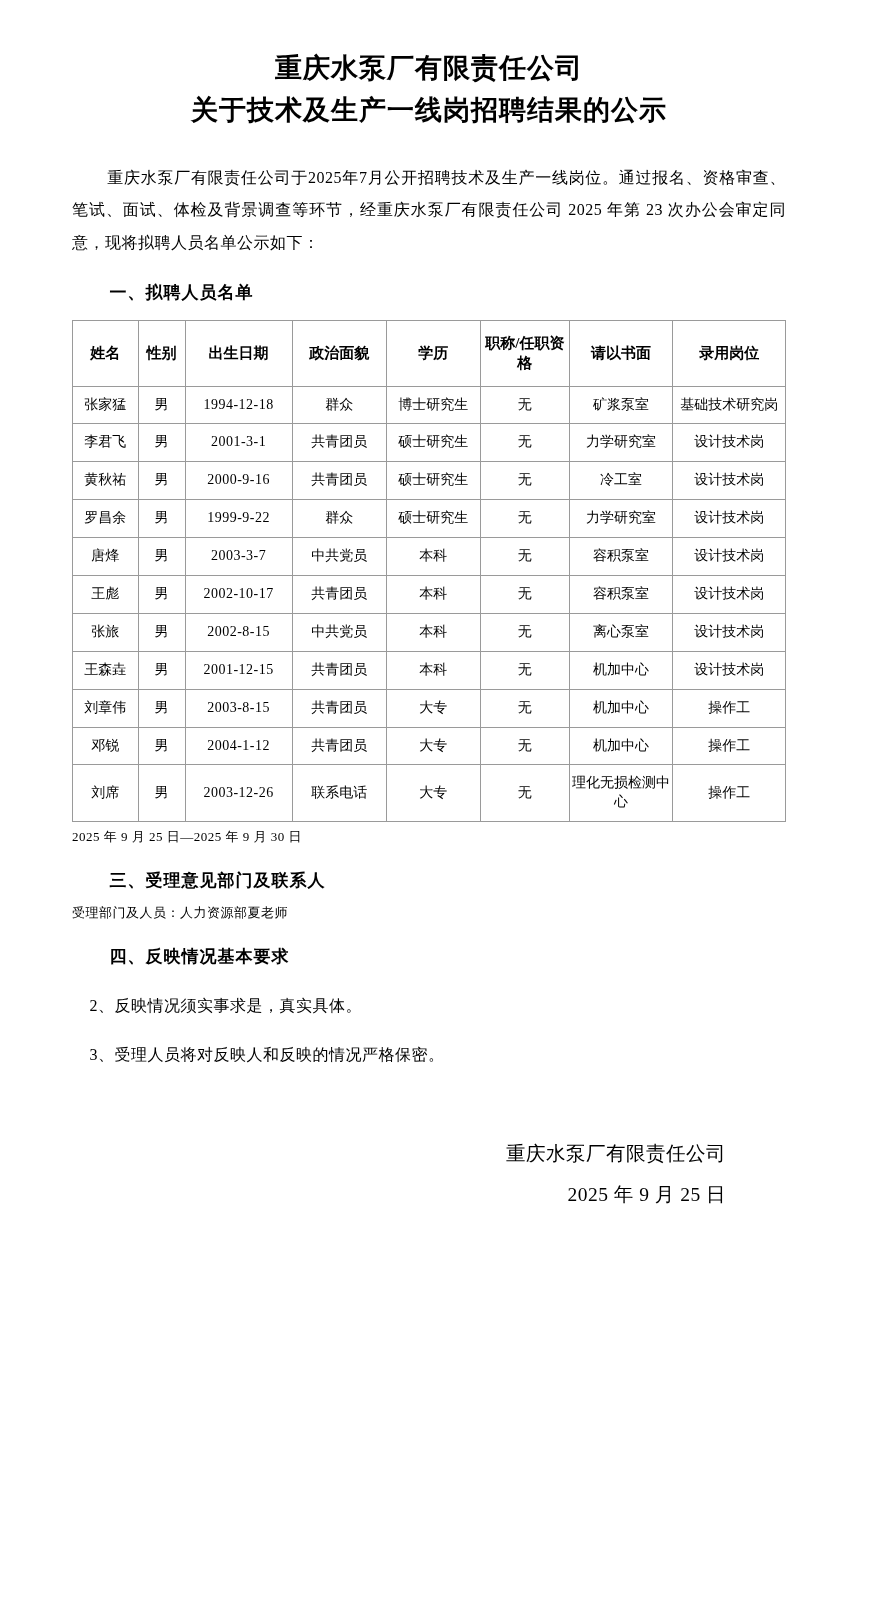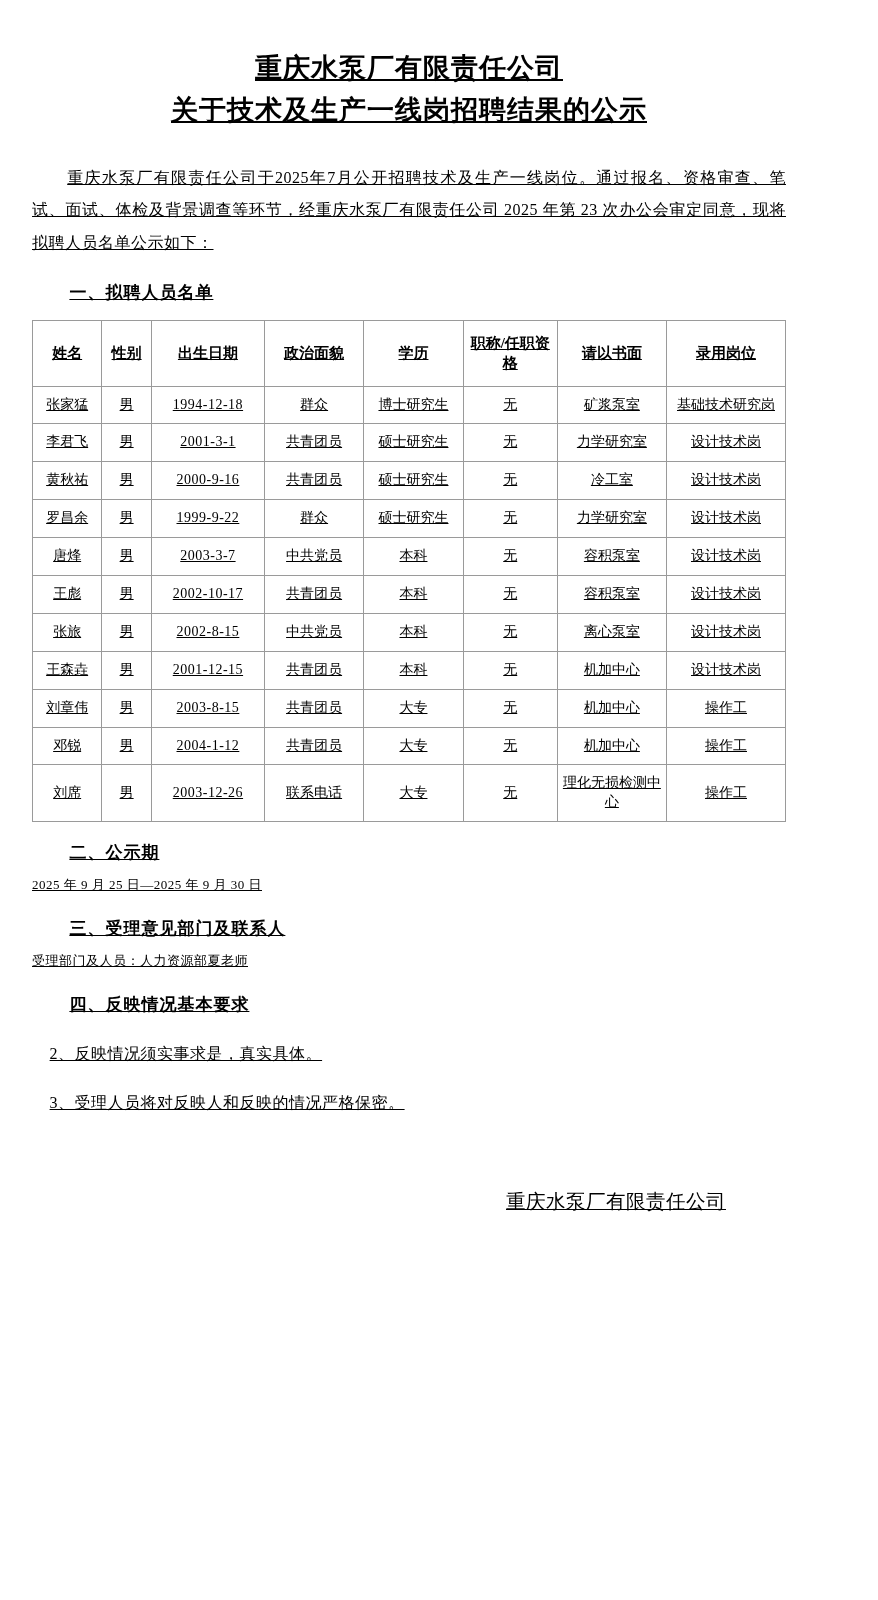--- a/index.html
+++ b/index.html
@@ -11,23 +11,22 @@
     width: 878px;
     min-height: 1600px;
     font-family: "Liberation Serif", "DejaVu Serif", serif;
     color: #000000;
     -webkit-font-smoothing: antialiased;
   }
   .page {
     width: 856px;
     min-height: 1600px;
     box-sizing: border-box;
-    padding: 40px 70px 30px 32px;
+    padding: 40px 70px 30px 72px;
     position: relative;
-    text-decoration: underline;
   }
   .doc-title {
     text-align: center;
     font-weight: bold;
     font-size: 27px;
     line-height: 1.55;
     letter-spacing: 1px;
     margin: 8px 0 0 0;
   }
   .doc-title .line {
@@ -247,27 +246,27 @@
           <td class="num">2003-12-26</td>
           <td>联系电话</td>
           <td>大专</td>
           <td>无</td>
           <td>理化无损检测中心</td>
           <td>操作工</td>
         </tr>
       </tbody>
   </table>
 
-  <div class="section-head">二、公示期</div>
   <div class="plain-line">2025 年 9 月 25 日—2025 年 9 月 30 日</div>
 
   <div class="section-head">三、受理意见部门及联系人</div>
   <div class="plain-line">受理部门及人员：人力资源部夏老师</div>
 
   <div class="section-head">四、反映情况基本要求</div>
   <p class="body-text para-wrap">2、反映情况须实事求是，真实具体。</p>
   <p class="body-text para-wrap">3、受理人员将对反映人和反映的情况严格保密。</p>
 
   <div class="signature">
     <span class="sig-line">重庆水泵厂有限责任公司</span>
+    <span class="sig-line">2025 年 9 月 25 日</span>
   </div>
 
 </div>
 
 </body></html>

